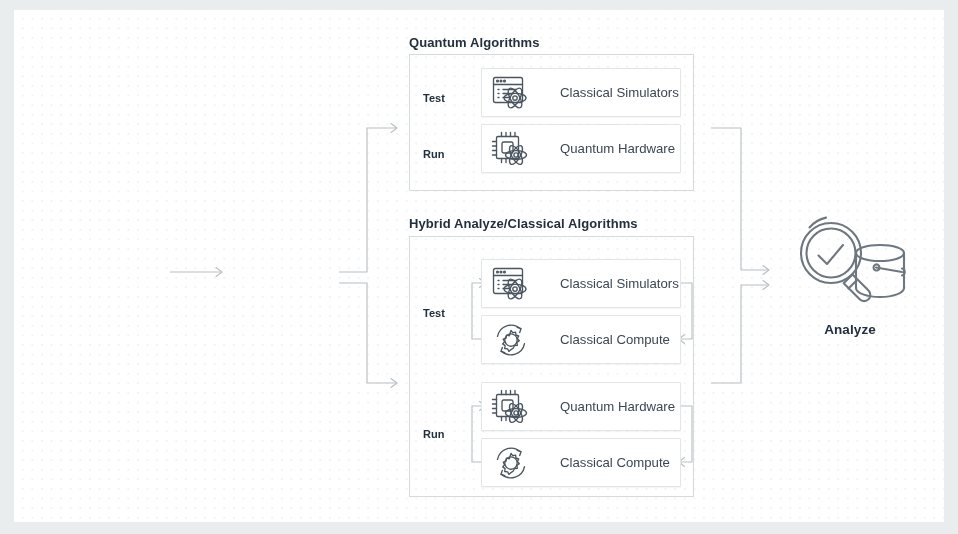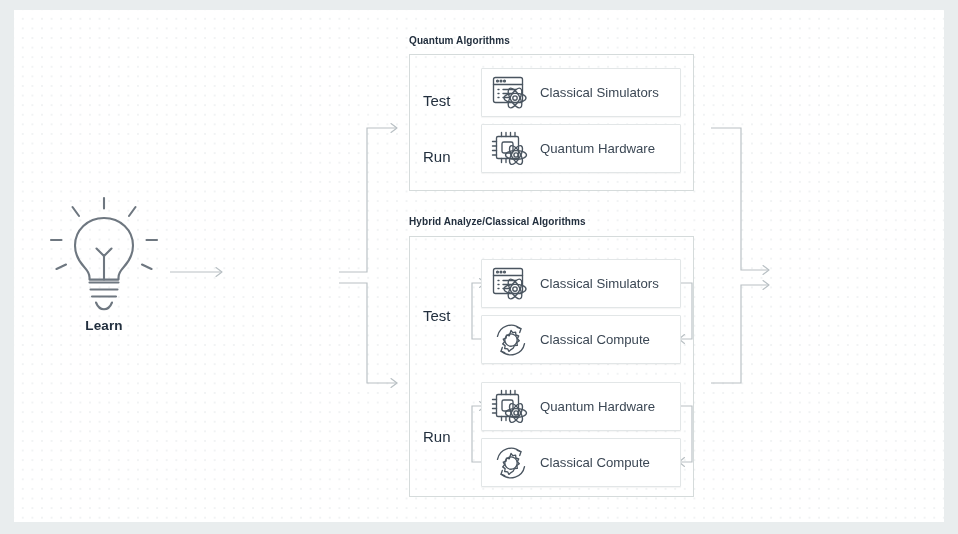--- a/index.html
+++ b/index.html
@@ -30,54 +30,55 @@
     font-size:13.5px;
     font-weight:bold;
     color:#222f3e;
     letter-spacing:.1px;
     white-space:nowrap;
   }
 
   
   .section-title{
     position:absolute;
-    font-size:10px;
+    font-size:13px;
     font-weight:bold;
     color:#222f3e;
     white-space:nowrap;
     letter-spacing:.1px;
   }
 
   
   .group-panel{
     position:absolute;
     border:1px solid #d5dbdb;
     background:transparent;
     box-sizing:border-box;
   }
 
   
   .step-label{
     position:absolute;
-    font-size:15px;
-    font-weight:normal;
+    font-size:11px;
+    font-weight:bold;
     color:#222f3e;
     white-space:nowrap;
   }
 
   
   .res-card{
     position:absolute;
     box-sizing:border-box;
     border:1px solid #e2e6e7;
     background:#ffffff;
     border-radius:1px;
     display:flex;
     align-items:center;
     box-shadow:0 1px 1px rgba(0,0,0,.045);
+    gap:20px;
   }
   .res-icon{
     width:46px;height:46px;
     margin-left:6px;
     flex:0 0 auto;
     display:flex;align-items:center;justify-content:center;
   }
   .res-label{
     font-size:13.2px;
     color:#3b4754;
@@ -91,31 +92,20 @@
            stroke-linecap:round;stroke-linejoin:round;}
   .conn{stroke:#b9c0c4;stroke-width:1.15;fill:none;}
   .conn-head{fill:none;stroke:#b9c0c4;stroke-width:1.15;
              stroke-linecap:round;stroke-linejoin:round;}
 </style>
 </head>
 <body>
 
 <div id="canvas">
 
-  <div class="abs" style="left:36px;top:186px;">
-    <svg width="108" height="118" viewBox="0 0 108 118">
-      <path class="big-ico" d="M54 22c-16.5 0-29 12.2-29 27.5 0 9.6 4.6 16.6 9.4 21.8 3.2 3.5 5.1 6.6 5.1 10.1v2.2h29v-2.2c0-3.5 1.9-6.6 5.1-10.1C78.4 66.1 83 59.1 83 49.5 83 34.2 70.5 22 54 22z"></path>
-      <path class="big-ico" d="M39.5 86.5h29M40.5 93.5h27M42 100.5h24"></path>
-      <path class="big-ico" d="M46 106.5c1.8 4.6 4.4 6.8 8 6.8s6.2-2.2 8-6.8"></path>
-      <path class="big-ico" d="M54 83.5V60"></path>
-      <path class="big-ico" d="M54 60l-7.5-7.5M54 60l7.5-7.5"></path>
-      <path class="big-ico" d="M54 12.5V2M29 20L22.5 11M79 20l6.5-9M11.5 44H1M96.5 44H107M16 68.5L6.5 73M92 68.5l9.5 4.5"></path>
-    </svg>
-    <div class="stage-label" style="left:0px;top:122px;width:108px;">Learn</div>
-  </div>
 
   <svg class="abs" style="left:156px;top:256px;" width="62" height="12">
     <path class="conn" d="M0 6H52"></path>
     <path class="conn-head" d="M46 1.5L52 6l-6 4.5"></path>
   </svg>
 
 
   <svg class="abs" style="left:325px;top:110px;" width="72" height="280">
     <path class="conn" d="M0 152H28V8H58"></path>
     <path class="conn-head" d="M52 3.5L58 8l-6 4.5"></path>
@@ -263,14 +253,30 @@
     <span class="res-label">Classical Compute</span>
   </div>
 
   <svg class="abs" style="left:697px;top:110px;" width="72" height="280">
     <path class="conn" d="M0 8H30V150H58"></path>
     <path class="conn-head" d="M52 145.5L58 150l-6 4.5"></path>
     <path class="conn" d="M0 263H30V165H58"></path>
     <path class="conn-head" d="M52 160.5L58 165l-6 4.5"></path>
   </svg>
 
+  <div class="abs" style="left:772px;top:200px;">
+    <svg width="128" height="102" viewBox="0 0 128 102">
+      <circle class="big-ico" cx="45" cy="43" r="30"></circle>
+      <circle class="big-ico" cx="45" cy="43" r="24.5"></circle>
+      <path class="big-ico" d="M23.5 17.5A30 30 0 0 1 40 7.6" stroke-dasharray="0 0"></path>
+      <path class="big-ico" d="M32.5 45.5l8.5 8.5 16-19"></path>
+      <path class="big-ico" d="M66.5 64.5L82.5 80.5a6.2 6.2 0 0 1-8.8 8.8L57.7 73.3z"></path>
+      <path class="big-ico" d="M62.5 78.5l8-8"></path>
+      <ellipse class="big-ico" cx="94" cy="43" r="0" rx="24" ry="8"></ellipse>
+      <path class="big-ico" d="M70 43v35c0 5 10.8 9 24 9s24-4 24-9V43"></path>
+      <path class="big-ico" d="M87.5 57.5a3 3 0 1 0 0-.1"></path>
+      <path class="big-ico" d="M90 57.5l26 4.5"></path>
+      <path class="big-ico" d="M116 58.5a3.6 3.6 0 0 1 0 7"></path>
+    </svg>
+    <div class="stage-label" style="left:0px;top:112px;width:128px;">Analyze</div>
+  </div>
 
 </div>
 
 </body></html>

